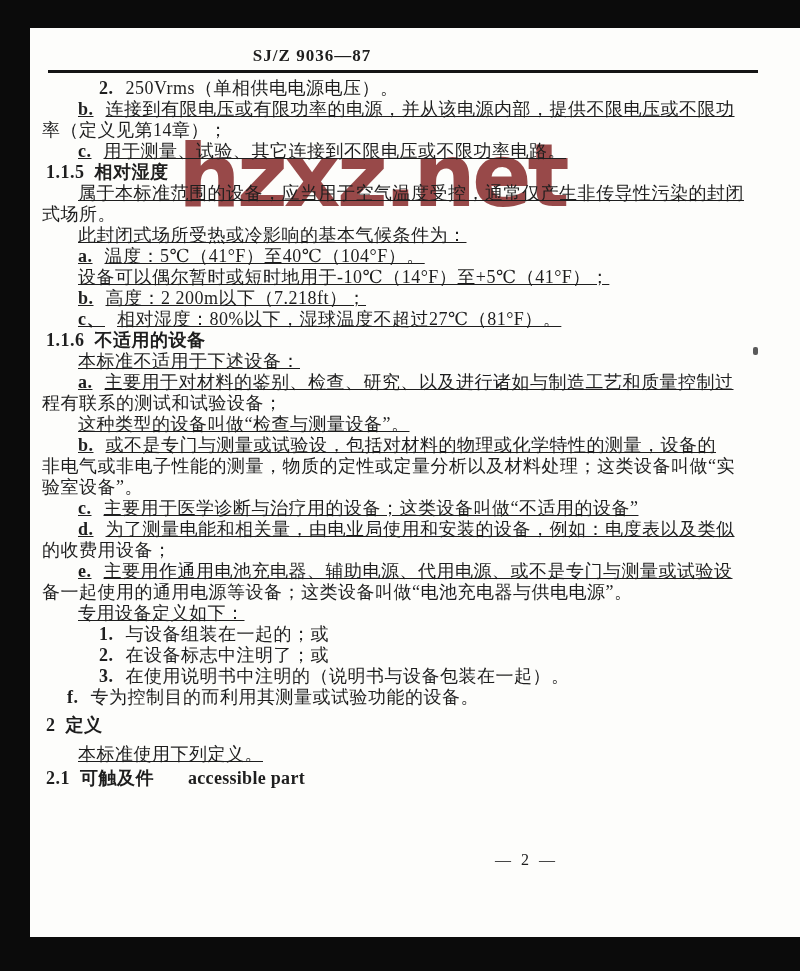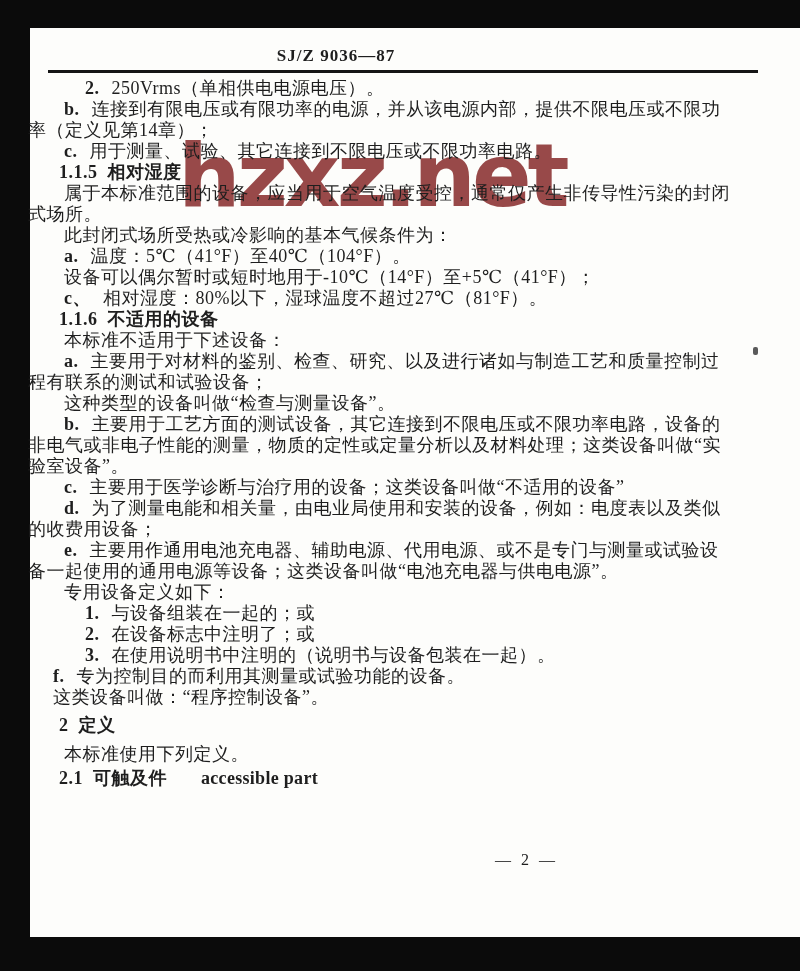--- a/index.html
+++ b/index.html
@@ -4,35 +4,35 @@
 <style>
   html,body{margin:0;padding:0;background:#e8e8e8;}
   #page{position:relative;width:800px;height:971px;background:#fdfdfb;overflow:hidden;
         font-family:"Liberation Serif","DejaVu Serif",serif;color:#1e1e1e;}
   
   .border-left{position:absolute;left:0;top:0;width:30px;height:971px;background:#0b0b0b;}
   .border-top{position:absolute;left:0;top:0;width:800px;height:28px;background:#0b0b0b;}
   .border-bottom{position:absolute;left:0;top:937px;width:800px;height:34px;background:#0b0b0b;}
   
   .header-code{position:absolute;left:0;top:46px;width:624px;text-align:center;
-        font-size:17px;font-weight:bold;letter-spacing:1px;white-space:pre;margin-left:24px;}
+        font-size:17px;font-weight:bold;letter-spacing:1px;white-space:pre;}
   .header-rule{position:absolute;left:48px;top:70px;width:710px;height:3px;background:#151515;}
   
   .watermark{position:absolute;left:178px;top:124px;z-index:1;
         font-family:"DejaVu Sans","Liberation Sans",sans-serif;
         font-weight:bold;font-size:88px;letter-spacing:-4px;
         color:#7f1d1d;opacity:.8;white-space:pre;user-select:none;}
   
-  .doc{position:absolute;left:28px;top:78px;width:700px;z-index:2;}
+  .doc{position:absolute;left:42px;top:78px;width:700px;z-index:2;}
   .line{white-space:pre;font-size:18px;line-height:21px;height:21px;letter-spacing:.5px;}
   .line .marker{font-weight:bold;margin-right:12px;}
   .line.head{padding-left:4px;font-weight:bold;}
-  .line.head .marker{margin-right:10px;margin-left:27px;}
+  .line.head .marker{margin-right:10px;}
   .line.flush{padding-left:0;font-family:Liberation Serif, serif;}
-  .line.para{padding-left:36px;}
+  .line.para{padding-left:36px;text-decoration:underline;}
   .line.num{padding-left:57px;}
   .line.fitem{padding-left:25px;}
   .line .latin{margin-left:34px;letter-spacing:.3px;}
   
   .page-number{position:absolute;left:495px;top:851px;z-index:2;
         font-size:16px;letter-spacing:3px;white-space:pre;}
   
   .speck{position:absolute;left:753px;top:347px;width:5px;height:8px;
         background:#5a5a5a;border-radius:2px;z-index:2;}
 </style>
@@ -53,40 +53,40 @@
       <div class="line num"><span class="marker">2.</span><span>250Vrms（单相供电电源电压）。</span></div>
       <div class="line para"><span class="marker">b.</span><span>连接到有限电压或有限功率的电源，并从该电源内部，提供不限电压或不限功</span></div>
       <div class="line flush"><span>率（定义见第14章）；</span></div>
       <div class="line para"><span class="marker">c.</span><span>用于测量、试验、其它连接到不限电压或不限功率电路。</span></div>
       <div class="line head"><span class="marker">1.1.5</span><span>相对湿度</span></div>
       <div class="line para"><span>属于本标准范围的设备，应当用于空气温度受控，通常仅产生非传导性污染的封闭</span></div>
       <div class="line flush"><span>式场所。</span></div>
       <div class="line para"><span>此封闭式场所受热或冷影响的基本气候条件为：</span></div>
       <div class="line para"><span class="marker">a.</span><span>温度：5℃（41°F）至40℃（104°F）。</span></div>
       <div class="line para"><span>设备可以偶尔暂时或短时地用于-10℃（14°F）至+5℃（41°F）；</span></div>
+      <div class="line para"><span class="marker">b.</span><span>高度：2 200m以下（7.218ft）；</span></div>
       <div class="line para"><span class="marker">c、</span><span>相对湿度：80%以下，湿球温度不超过27℃（81°F）。</span></div>
       <div class="line head"><span class="marker">1.1.6</span><span>不适用的设备</span></div>
       <div class="line para"><span>本标准不适用于下述设备：</span></div>
       <div class="line para"><span class="marker">a.</span><span>主要用于对材料的鉴别、检查、研究、以及进行诸如与制造工艺和质量控制过</span></div>
       <div class="line flush"><span>程有联系的测试和试验设备；</span></div>
       <div class="line para"><span>这种类型的设备叫做“检查与测量设备”。</span></div>
-      <div class="line para"><span class="marker">b.</span><span>主要用于工艺方面的测试设备，其它连接到不限电压或不限功率电路，设备的</span></div>
+      <div class="line para"><span class="marker">b.</span><span>或不是专门与测量或试验设，包括对材料的物理或化学特性的测量，设备的</span></div>
       <div class="line flush"><span>非电气或非电子性能的测量，物质的定性或定量分析以及材料处理；这类设备叫做“实</span></div>
       <div class="line flush"><span>验室设备”。</span></div>
       <div class="line para"><span class="marker">c.</span><span>主要用于医学诊断与治疗用的设备；这类设备叫做“不适用的设备”</span></div>
       <div class="line para"><span class="marker">d.</span><span>为了测量电能和相关量，由电业局使用和安装的设备，例如：电度表以及类似</span></div>
       <div class="line flush"><span>的收费用设备；</span></div>
       <div class="line para"><span class="marker">e.</span><span>主要用作通用电池充电器、辅助电源、代用电源、或不是专门与测量或试验设</span></div>
       <div class="line flush"><span>备一起使用的通用电源等设备；这类设备叫做“电池充电器与供电电源”。</span></div>
       <div class="line para"><span>专用设备定义如下：</span></div>
       <div class="line num"><span class="marker">1.</span><span>与设备组装在一起的；或</span></div>
       <div class="line num"><span class="marker">2.</span><span>在设备标志中注明了；或</span></div>
       <div class="line num"><span class="marker">3.</span><span>在使用说明书中注明的（说明书与设备包装在一起）。</span></div>
       <div class="line fitem"><span class="marker">f.</span><span>专为控制目的而利用其测量或试验功能的设备。</span></div>
-      <div class="line fitem"><span>这类设备叫做：“程序控制设备”。</span></div>
       <div class="line head" style="margin-top: 7px;"><span class="marker">2</span><span>定义</span></div>
       <div class="line para" style="margin-top: 8px;"><span>本标准使用下列定义。</span></div>
       <div class="line head" style="margin-top: 3px;"><span class="marker">2.1</span><span>可触及件</span><span class="latin">accessible part</span></div>
     </div>
 
   <div class="speck"></div>
 
   <div class="page-number">— 2 —</div>
 </div>
 

